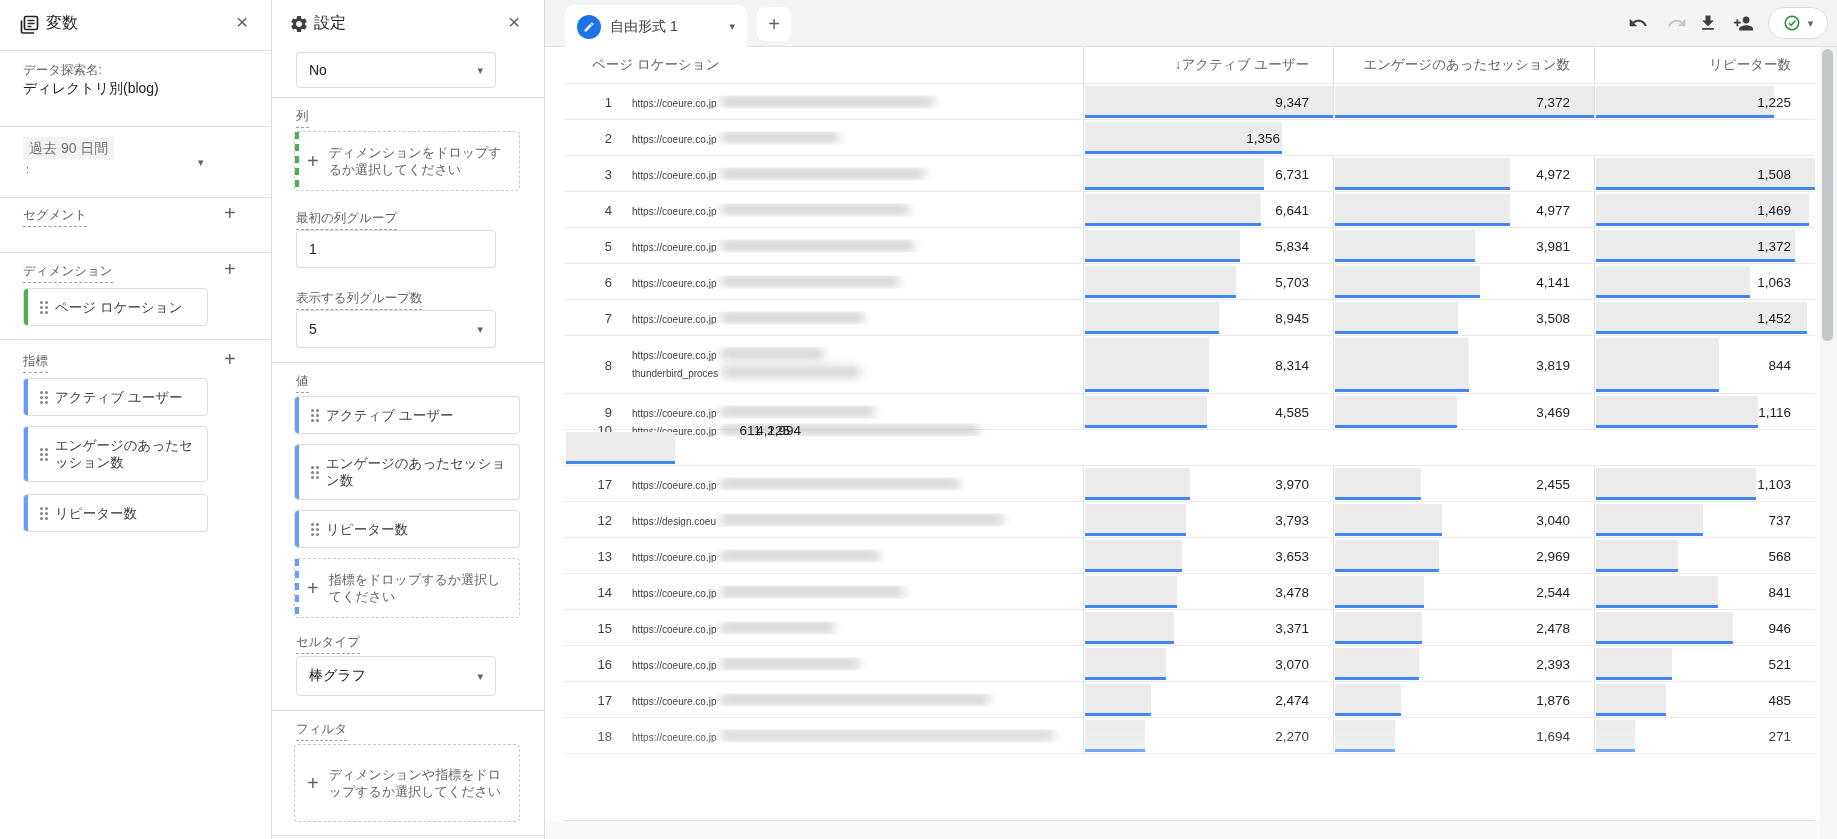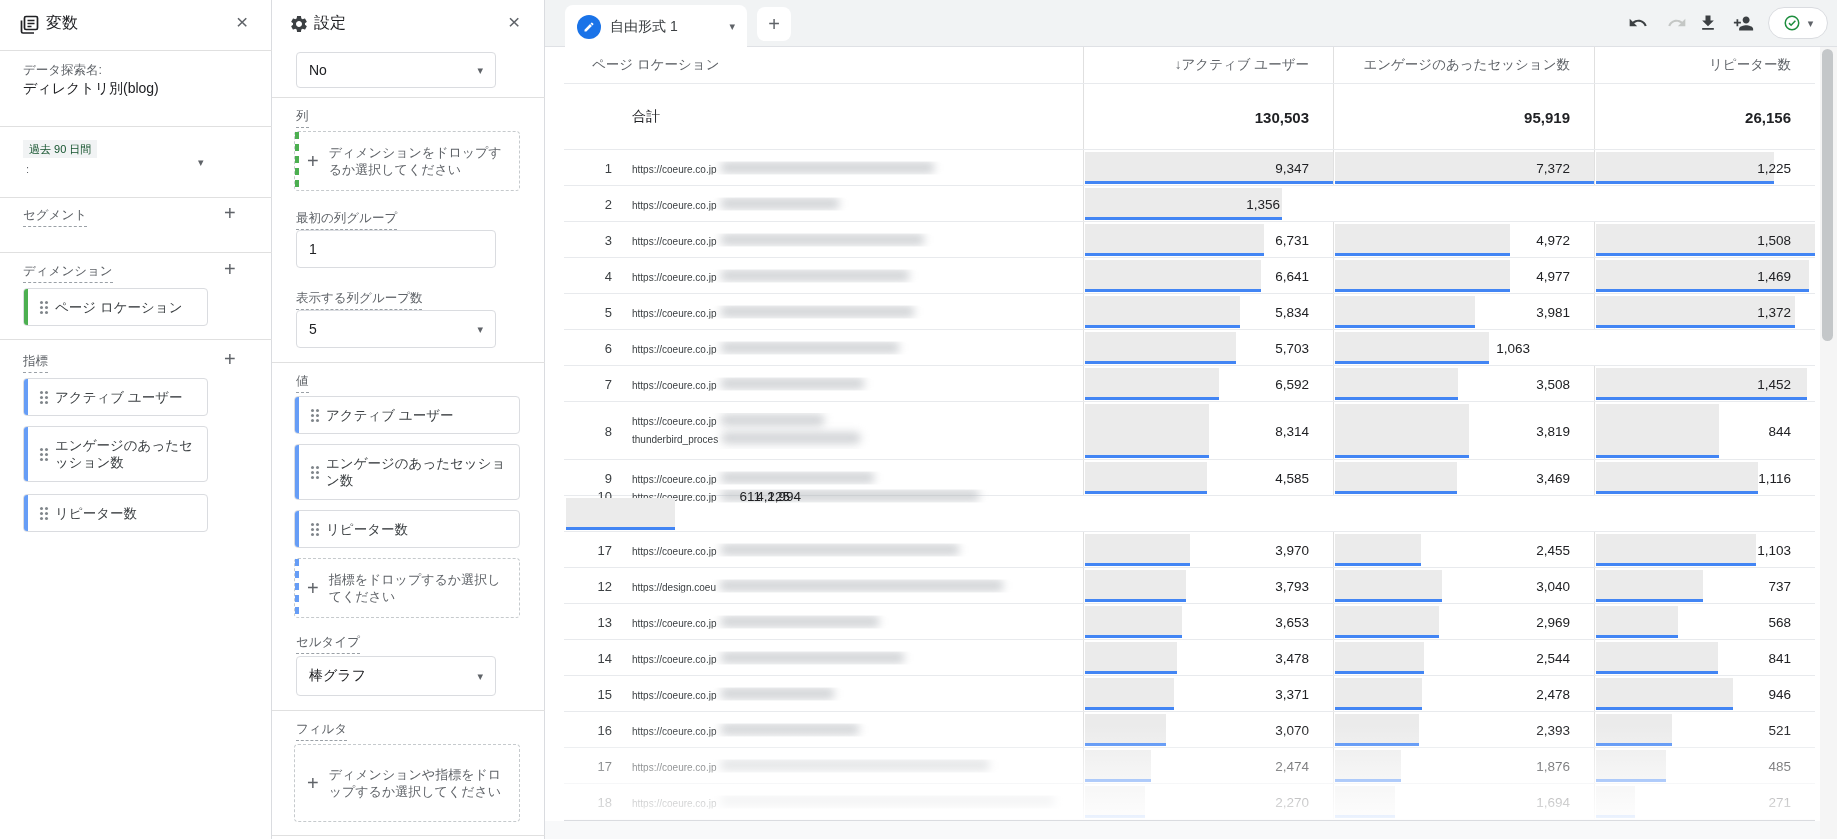--- a/index.html
+++ b/index.html
@@ -97,21 +97,21 @@
     </div>
     <div class="abs panel-title" style="left:46px;top:13px;">変数</div>
     <div class="abs close-x" style="left:236px;top:12px;">×</div>
     <div class="divider" style="left:0;top:50px;width:272px;"></div>
 
     <div class="abs" style="left:23px;top:62px;font-size:12.5px;color:#5f6368;">データ探索名:</div>
     <div class="abs" style="left:23px;top:80px;font-size:14px;color:#202124;">ディレクトリ別(blog)</div>
     <div class="divider" style="left:0;top:126px;width:272px;"></div>
 
     <div class="abs" style="left:23px;top:139px;right:30px;">
-      <span style="background:#f1f3f4;padding:3px 6px;font-size:11px;color:#14532d;text-align:center;">過去 90 日間</span>
+      <span style="background:#f1f3f4;padding:3px 6px;font-size:14px;color:#737373;text-align:center;">過去 90 日間</span>
     </div>
     <div class="abs" style="left:26px;top:163px;font-size:11px;color:#5f6368;">:</div>
     <div class="abs caret-glyph" style="left:198px;top:156px;">▾</div>
     <div class="divider" style="left:0;top:197px;width:272px;"></div>
 
     <div class="abs sec-label" style="left:23px;top:207px;font-family:Liberation Mono, monospace;">セグメント</div>
     <div class="abs plus-glyph" style="left:224px;top:202px;">+</div>
     <div class="divider" style="left:0;top:252px;width:272px;"></div>
 
     <div class="abs sec-label" style="left:23px;top:263px;">ディメンション</div>
@@ -266,34 +266,20 @@
         <span class="num-r"><span>↓</span><span>アクティブ ユーザー</span></span>
       </div>
       <div class="c2">
         <span class="num-r">エンゲージのあったセッション数</span>
       </div>
       <div class="c3">
         <span class="num-r">リピーター数</span>
       </div>
     </div>
 
-    <div class="t-row" style="height:66px;">
-      <div class="c0">
-          <span style="position:absolute;left:68px;top:50%;transform:translateY(-50%);font-size:14px;color:#202124;">合計</span>
-        </div>
-      <div class="c1">
-          <span class="num-r total-val">130,503</span>
-        </div>
-      <div class="c2">
-          <span class="num-r total-val">95,919</span>
-        </div>
-      <div class="c3">
-          <span class="num-r total-val">26,156</span>
-        </div>
-    </div>
 
     <div id="rows-host">
         <div class="t-row" style="height: 36px;">
           <div class="c0">
             <span class="rank">1</span>
             <span class="urlcell"><span><span>https://coeure.co.jp</span><span class="blurblob" style="width: 215px;"></span></span></span>
           </div>
           <div class="c1">
             <span class="bar" style="width: 248px; height: 29px;"></span>
             <span class="barline" style="width: 248px; top: 31px;"></span>
@@ -387,35 +373,40 @@
         <div class="t-row" style="height: 36px;">
           <div class="c0">
             <span class="rank">6</span>
             <span class="urlcell"><span><span>https://coeure.co.jp</span><span class="blurblob" style="width: 180px;"></span></span></span>
           </div>
           <div class="c1">
             <span class="bar" style="width: 151px; height: 29px;"></span>
             <span class="barline" style="width: 151px; top: 31px;"></span>
             <span class="val">5,703</span>
           </div>
+          <div class="c2">
+            <span class="bar" style="width: 145px; height: 29px;"></span>
+            <span class="barline" style="width: 145px; top: 31px;"></span>
+            <span class="val">4,141</span>
+          </div>
           <div class="c3">
             <span class="bar" style="width: 154px; height: 29px;"></span>
             <span class="barline" style="width: 154px; top: 31px;"></span>
             <span class="val">1,063</span>
           </div>
         </div>
         <div class="t-row" style="height: 36px;">
           <div class="c0">
             <span class="rank">7</span>
             <span class="urlcell"><span><span>https://coeure.co.jp</span><span class="blurblob" style="width: 145px;"></span></span></span>
           </div>
           <div class="c1">
             <span class="bar" style="width: 134px; height: 29px;"></span>
             <span class="barline" style="width: 134px; top: 31px;"></span>
-            <span class="val">6,592</span>
+            <span class="val">8,945</span>
           </div>
           <div class="c2">
             <span class="bar" style="width: 123px; height: 29px;"></span>
             <span class="barline" style="width: 123px; top: 31px;"></span>
             <span class="val">3,508</span>
           </div>
           <div class="c3">
             <span class="bar" style="width: 211px; height: 29px;"></span>
             <span class="barline" style="width: 211px; top: 31px;"></span>
             <span class="val">1,452</span>

